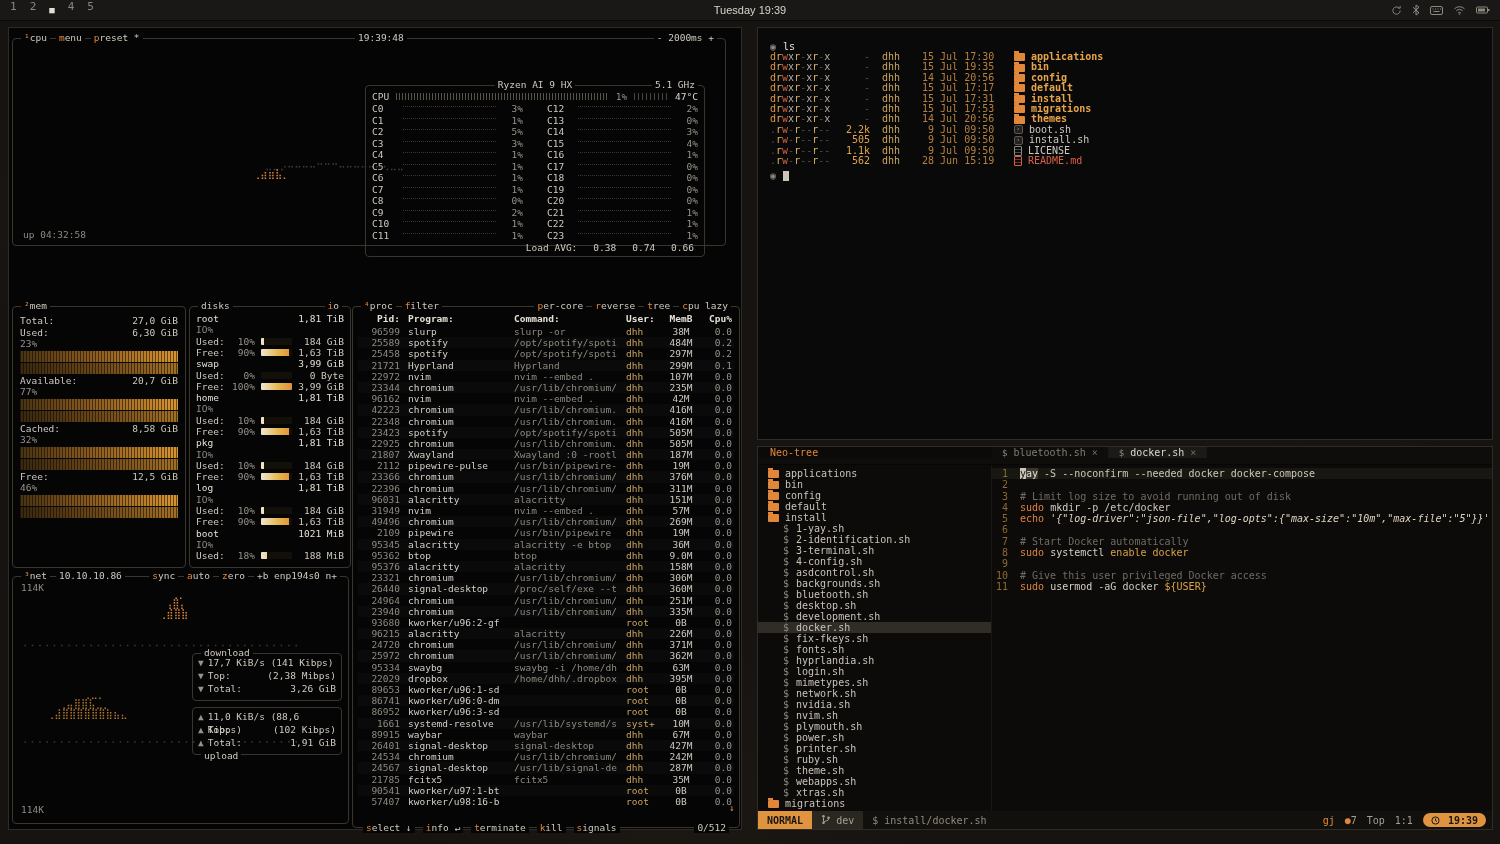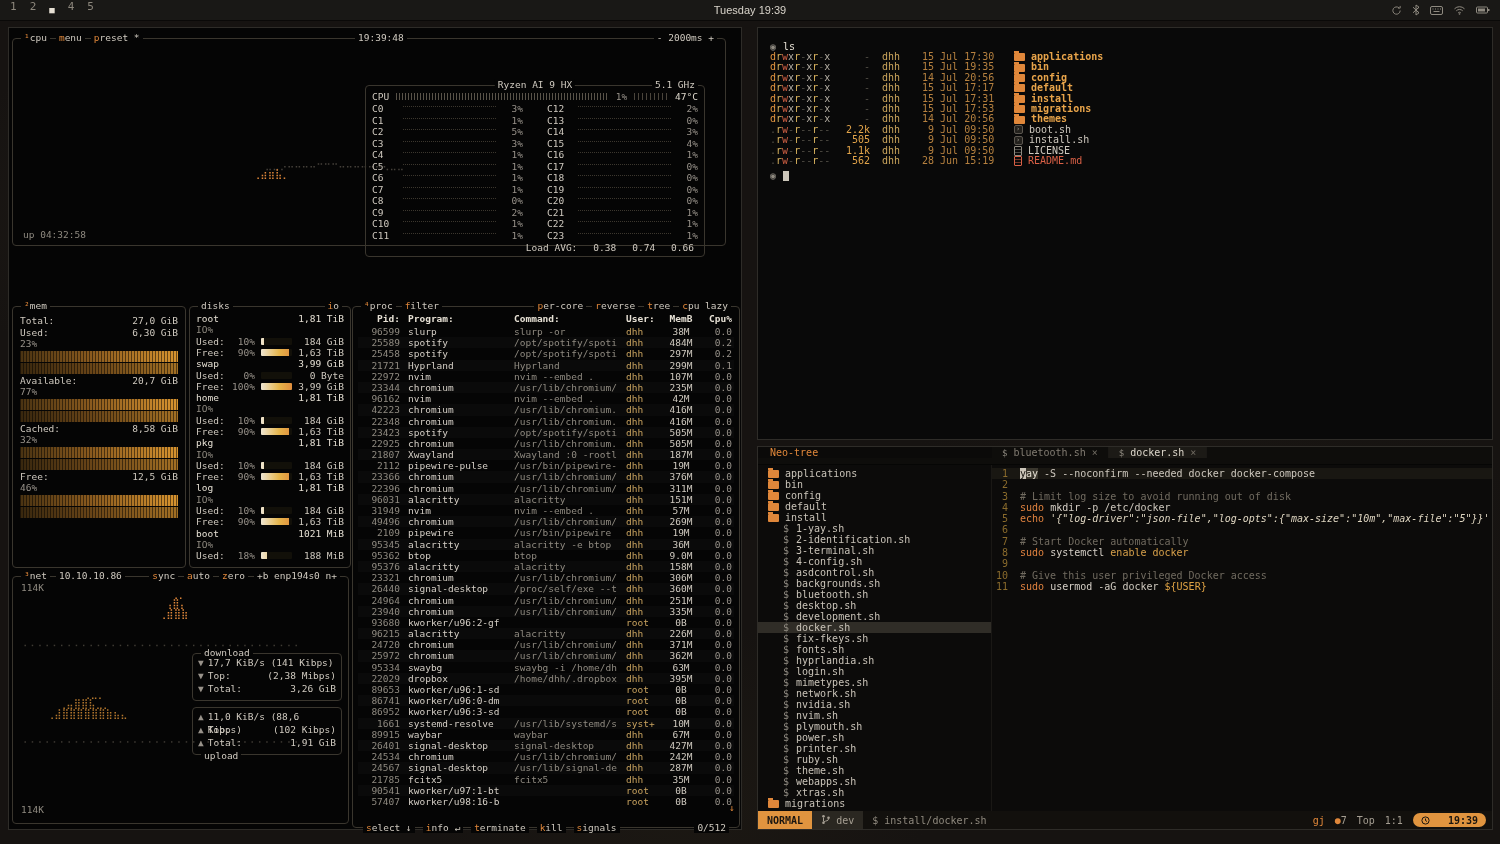--- a/index.html
+++ b/index.html
@@ -151,21 +151,21 @@
 .cd-comment{color:#716b60;}
 .cd-plain{color:#cdc7bd}
 .cd-var{color:#e0a344}
 .statusline{height:18px;display:flex;align-items:stretch;font-size:10px;background:#12100d;flex:none}
 .sl-mode{background:#e0943f;color:#191510;font-weight:bold;display:flex;align-items:center;padding:0 9px}
 .sl-branch{background:#2a2721;color:#a59e92;display:flex;align-items:center;gap:5px;padding:0 9px}
 .sl-file{flex:1;display:flex;align-items:center;gap:6px;padding:0 9px;color:#8f897e}
 .sl-right{display:flex;align-items:center;gap:10px;padding-right:6px;color:#a59e92}
 .sl-keys{color:#e0873a}
 .sl-cdot{color:#e0873a}
-.sl-clock{background:#e0943f;color:#191510;display:flex;align-items:center;gap:18px;padding:0 8px;border-radius:9px;height:14px;align-self:center;font-weight:bold}
+.sl-clock{background:#e0943f;color:#191510;display:flex;align-items:center;gap:8px;padding:0 8px;border-radius:9px;height:14px;align-self:center;font-weight:bold}
 </style>
 </head>
 <body>
 
 <div class="topbar">
   <div class="ws">
       <span class="ws-item">1</span>
       <span class="ws-item">2</span>
       <span class="ws-item active">■</span>
       <span class="ws-item">4</span>

